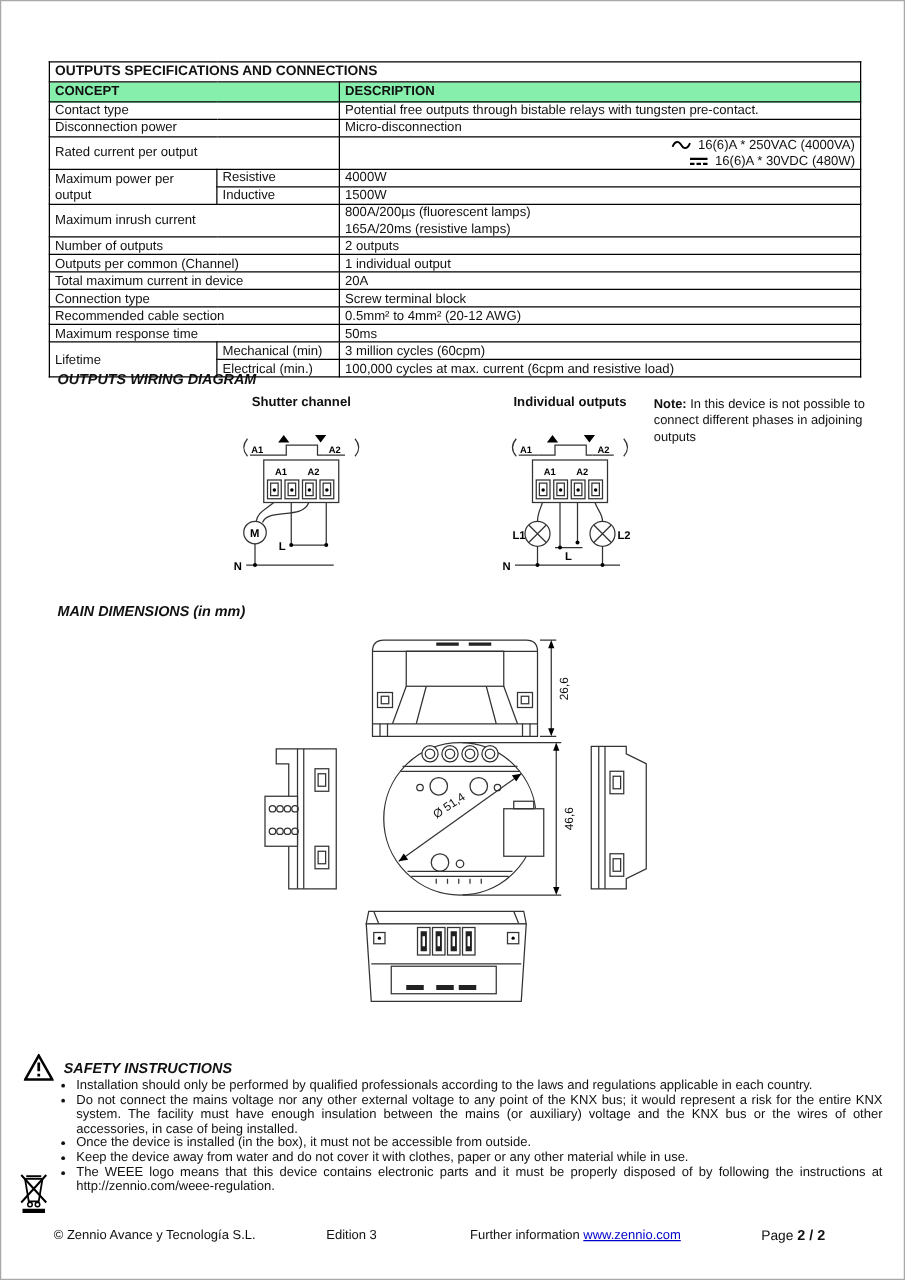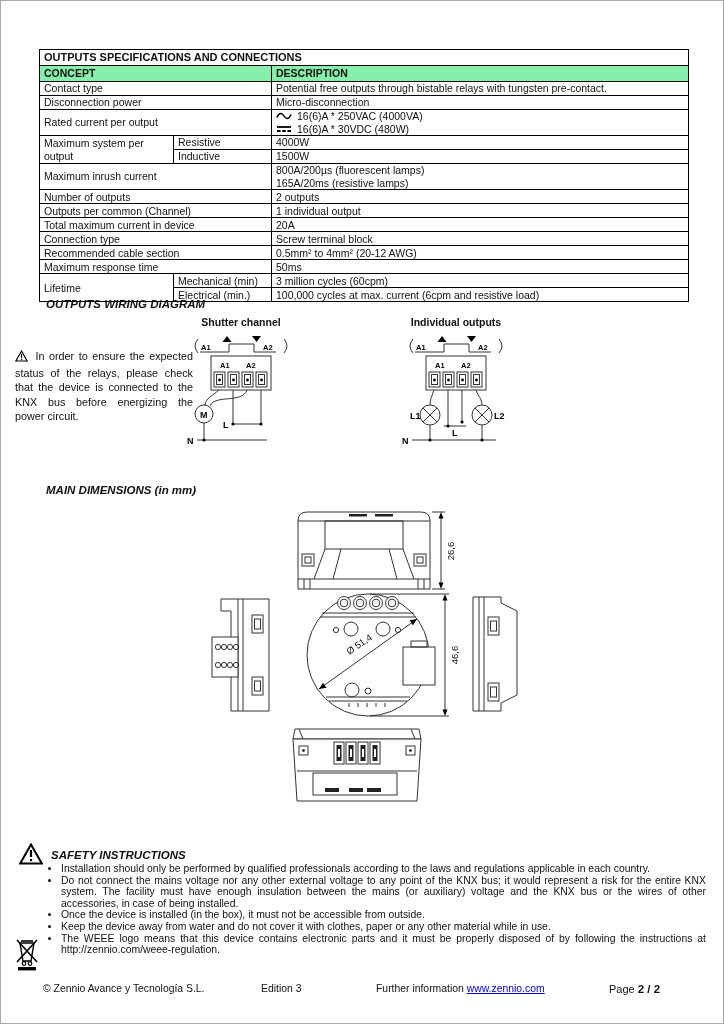--- a/index.html
+++ b/index.html
@@ -10,32 +10,32 @@
   }
   
   table.spec{
     position:absolute;left:38px;top:48px;width:650px;
     border-collapse:collapse;table-layout:fixed;
     font-size:10.5px;line-height:1.2;
   }
   table.spec td{border:1px solid #000;padding:0 4px;height:13px;vertical-align:middle;}
   tr.t-title td{font-weight:bold;font-size:11px;height:15px;margin-top:24px;}
   tr.t-head td{font-weight:bold;background:#86efac;height:15px;}
-  .symline{display:flex;align-items:center;gap:5px;}
+  .symline{display:flex;align-items:center;gap:5px;justify-content:flex-end;}
   .sym svg{display:block;}
   
   .sec-head{position:absolute;font-weight:bold;font-size:11.5px;white-space:nowrap;font-style:italic;}
   
   .warn-par{
     position:absolute;left:14px;top:348px;width:178px;
     font-size:10.8px;line-height:1.35;text-align:justify;margin:0;
   }
   .warn-par .tri{vertical-align:-2px;margin-right:3px;}
   .diagram{position:absolute;width:140px;text-align:center;}
-  .diagram .dlabel{font-weight:bold;font-size:10.5px;margin-bottom:8px;}
+  .diagram .dlabel{font-weight:bold;font-size:10.5px;margin-bottom:20px;}
   .note-par{
     position:absolute;left:522px;top:316px;width:170px;
     font-size:10.3px;line-height:1.3;margin:0;
   }
   
   .dims-svg{position:absolute;left:30px;top:498px;}
   
   .safety-head{position:absolute;left:50px;top:848px;}
   .safety-tri{position:absolute;left:18px;top:842px;}
   ul.safety{
@@ -102,21 +102,21 @@
             <svg width="16" height="8" viewBox="0 0 16 8">
                   <path d="M1,2 H15" stroke="#000" stroke-width="1.8"></path>
                   <path d="M1,6 H4.6 M6.2,6 H9.8 M11.4,6 H15" stroke="#000" stroke-width="1.8"></path>
                 </svg>
           </span>
           <span>16(6)A * 30VDC (480W)</span>
         </div>
       </td>
     </tr>
     <tr>
-      <td rowspan="2">Maximum system per output</td>
+      <td rowspan="2">Maximum power per output</td>
       <td>Resistive</td>
       <td>4000W</td>
     </tr>
     <tr>
       <td>Inductive</td>
       <td>1500W</td>
     </tr>
     <tr>
       <td colspan="2">Maximum inrush current</td>
       <td>
@@ -155,29 +155,20 @@
     </tr>
     <tr>
       <td>Electrical (min.)</td>
       <td>100,000 cycles at max. current (6cpm and resistive load)</td>
     </tr>
   </tbody>
     </table>
 
   <div class="sec-head" style="left:45px;top:297px;">OUTPUTS WIRING DIAGRAM</div>
 
-  <p class="warn-par">
-    <span class="tri">
-      <svg width="13" height="12" viewBox="0 0 13 12">
-          <path d="M6.5,1 L12.2,11 H0.8 Z" fill="#fff" stroke="#000" stroke-width="1.2"></path>
-          <rect x="5.9" y="4" width="1.3" height="3.6" fill="#000"></rect>
-          <rect x="5.9" y="8.6" width="1.3" height="1.3" fill="#000"></rect>
-        </svg>
-    </span><span>In order to ensure the expected status of the relays, please check that the device is connected to the KNX bus before energizing the power circuit.</span>
-  </p>
 
   <div class="diagram" style="left:170px;top:315px;">
     <div class="dlabel">Shutter channel</div>
     <svg width="140" height="115" viewBox="0 0 140 115">
 
       <path class="ln" d="M27,3 Q21,10 27,17"></path>
       <path class="ln" d="M113,3 Q119,10 113,17"></path>
       <text class="wtxt" x="30" y="14">A1</text>
       <text class="wtxt" x="92" y="14">A2</text>
       <path class="ln" d="M29,16 H45 M88,16 H105"></path>
@@ -262,20 +253,23 @@
         <circle cx="76" cy="86" r="1.6" fill="#000"></circle>
       <text class="wtxt" x="66" y="100" style="font-size:9px;">L</text>
 
       <path class="ln" d="M44,89 V104 M96,89 V104 M26,104 H110"></path>
       <circle cx="44" cy="104" r="1.6" fill="#000"></circle>
         <circle cx="96" cy="104" r="1.6" fill="#000"></circle>
       <text class="wtxt" x="16" y="108" style="font-size:9px;">N</text>
     </svg>
   </div>
 
+  <p class="note-par">
+    <b>Note:</b><span> In this device is not possible to connect different phases in adjoining outputs</span>
+  </p>
 
   <div class="sec-head" style="left:45px;top:483px;">MAIN DIMENSIONS (in mm)</div>
 
   <svg class="dims-svg" width="660" height="320" viewBox="0 0 660 320">
 
     <g>
       <path class="lnf" d="M267,90 L267,22 Q267,13 276,13 L390,13 Q399,13 399,22 L399,90 Z"></path>
       <path class="ln" d="M267,22 H399"></path>
       <path class="blk" d="M318,15 h18 v2.5 h-18 z M344,15 h18 v2.5 h-18 z"></path>
       <rect class="ln" x="294" y="22" width="78" height="28"></rect>

